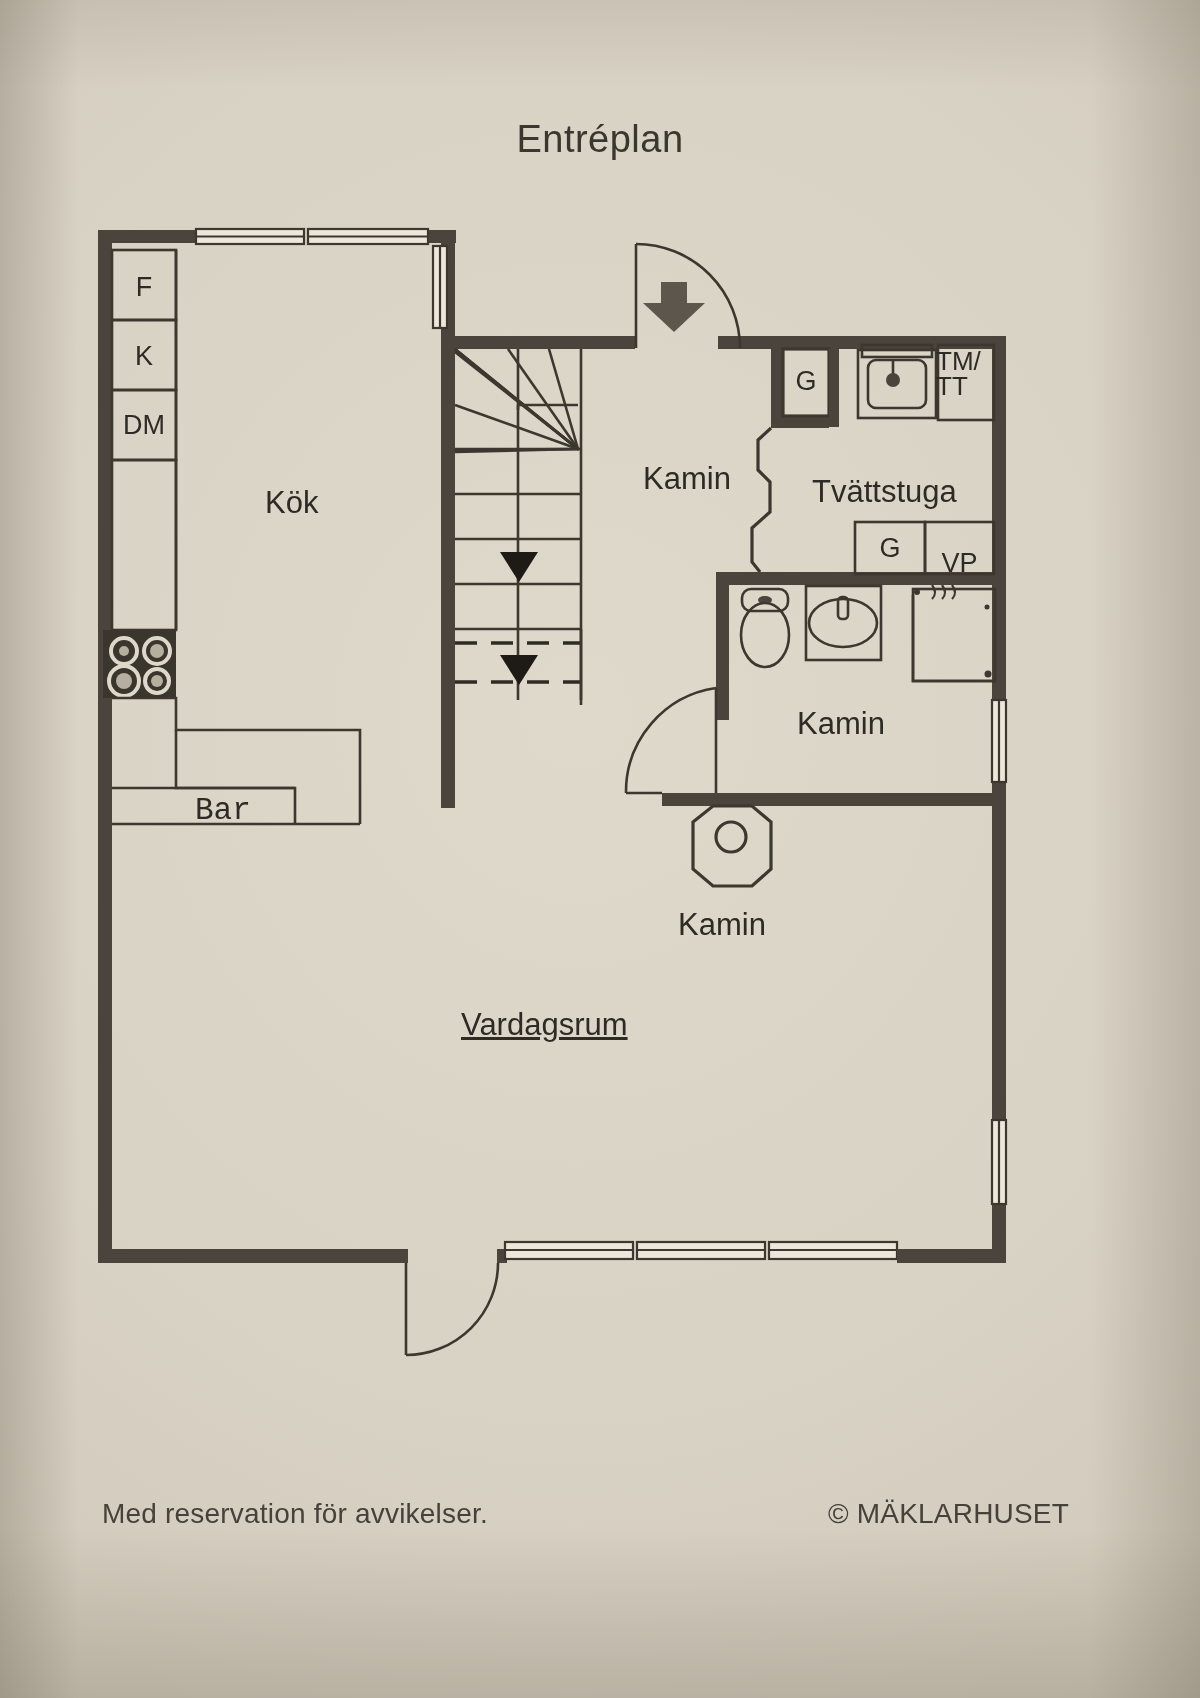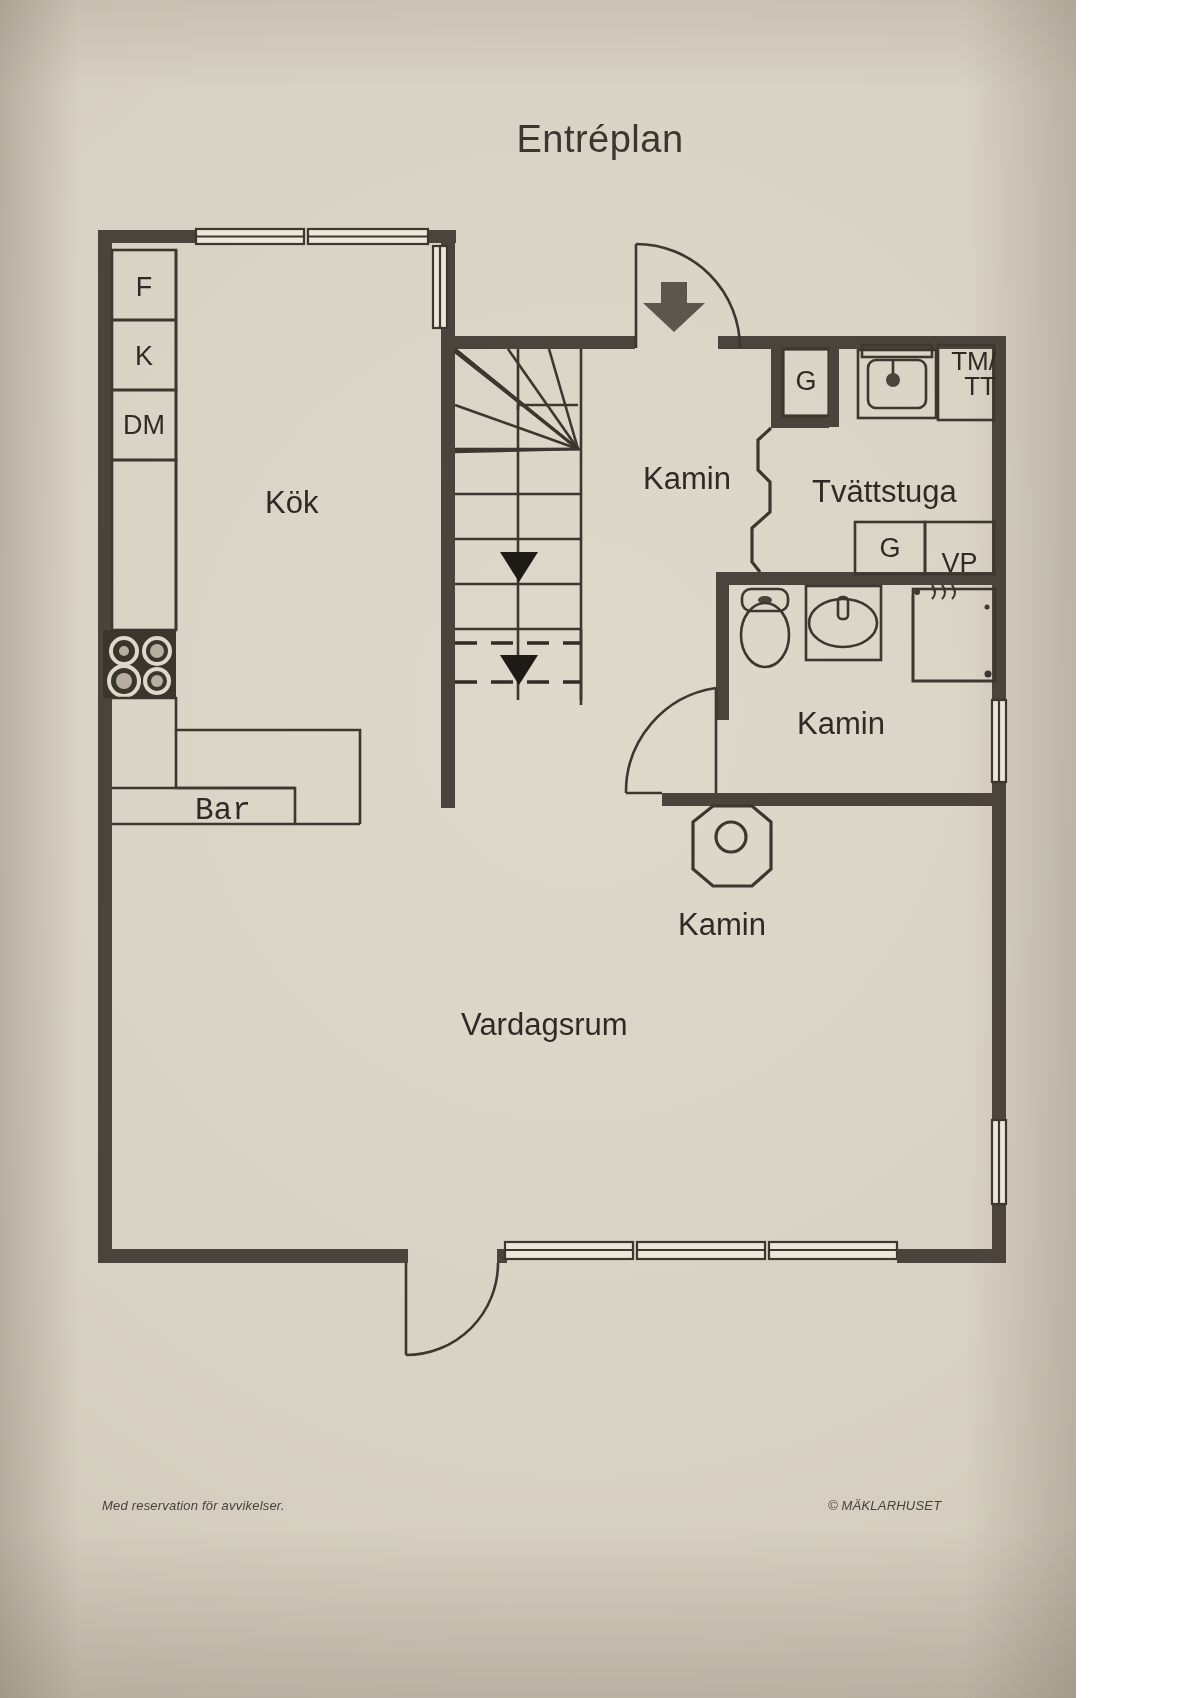--- a/index.html
+++ b/index.html
@@ -2,21 +2,21 @@
 <html><head>
 <meta charset="utf-8">
 <style>
   html, body {
     margin: 0;
     padding: 0;
     background: #ffffff;
   }
   #page {
     position: relative;
-    width: 1076px;
+    width: 1200px;
     height: 1698px;
     overflow: hidden;
     background: #86efac;
     font-family: "Liberation Sans", sans-serif;
   }
   
   #paper {
     position: absolute;
     left: 0; top: 0;
     width: 1200px; height: 1698px;
@@ -63,25 +63,24 @@
   
   #plan {
     position: absolute;
     left: 0; top: 0;
     width: 1200px; height: 1698px;
   }
 
   
   .footer-text {
     position: absolute;
-    font-size: 13px;
+    font-size: 28px;
     color: #46423b;
     letter-spacing: 0.2px;
     white-space: nowrap;
-    font-style: italic;
   }
   #footer-left { left: 102px; top: 1498px; }
   #footer-right { left: 828px; top: 1498px; }
 
   
   .room-label {
     position: absolute;
     color: #2e2b26;
     font-size: 31px;
     white-space: nowrap;
@@ -92,21 +91,21 @@
     font-size: 27px;
     white-space: nowrap;
     text-align: center;
   }
   .cab-label-2 {
     position: absolute;
     color: #2e2b26;
     font-size: 26px;
     line-height: 0.95;
     white-space: nowrap;
-    text-align: right;
+    text-align: left;
   }
 </style>
 </head>
 <body>
 
 <div id="page">
   <div id="paper"></div>
   <div id="paper-edge-t"></div>
   <div id="paper-edge-l"></div>
   <div id="paper-edge-r"></div>
@@ -323,21 +322,21 @@
   </svg>
 
   <div class="room-label" style="left:265px; top:485px;">Kök</div>
 
   <div class="room-label" style="left:643px; top:461px;">Kamin</div>
 
   <div class="room-label" style="left:812px; top:474px;">Tvättstuga</div>
 
   <div class="room-label" style="left:797px; top:706px;">Kamin</div>
 
-  <div class="room-label" style="left:461px; top:1007px;">Vardagsrum</div>
+  <div class="room-label" style="left:461px; top:1007px;text-decoration:underline;">Vardagsrum</div>
 
   <div class="room-label" style="left:678px; top:907px;">Kamin</div>
 
   <div class="room-label" style="left:195px; top:793px;font-family:Liberation Mono, monospace;">Bar</div>
 
   <div class="cab-label" style="left:112px; top:272px; width:64px;">F</div>
   <div class="cab-label" style="left:112px; top:341px; width:64px;">K</div>
   <div class="cab-label" style="left:112px; top:410px; width:64px;">DM</div>
 
   <div class="cab-label" style="left:783px; top:366px; width:46px;">G</div>

